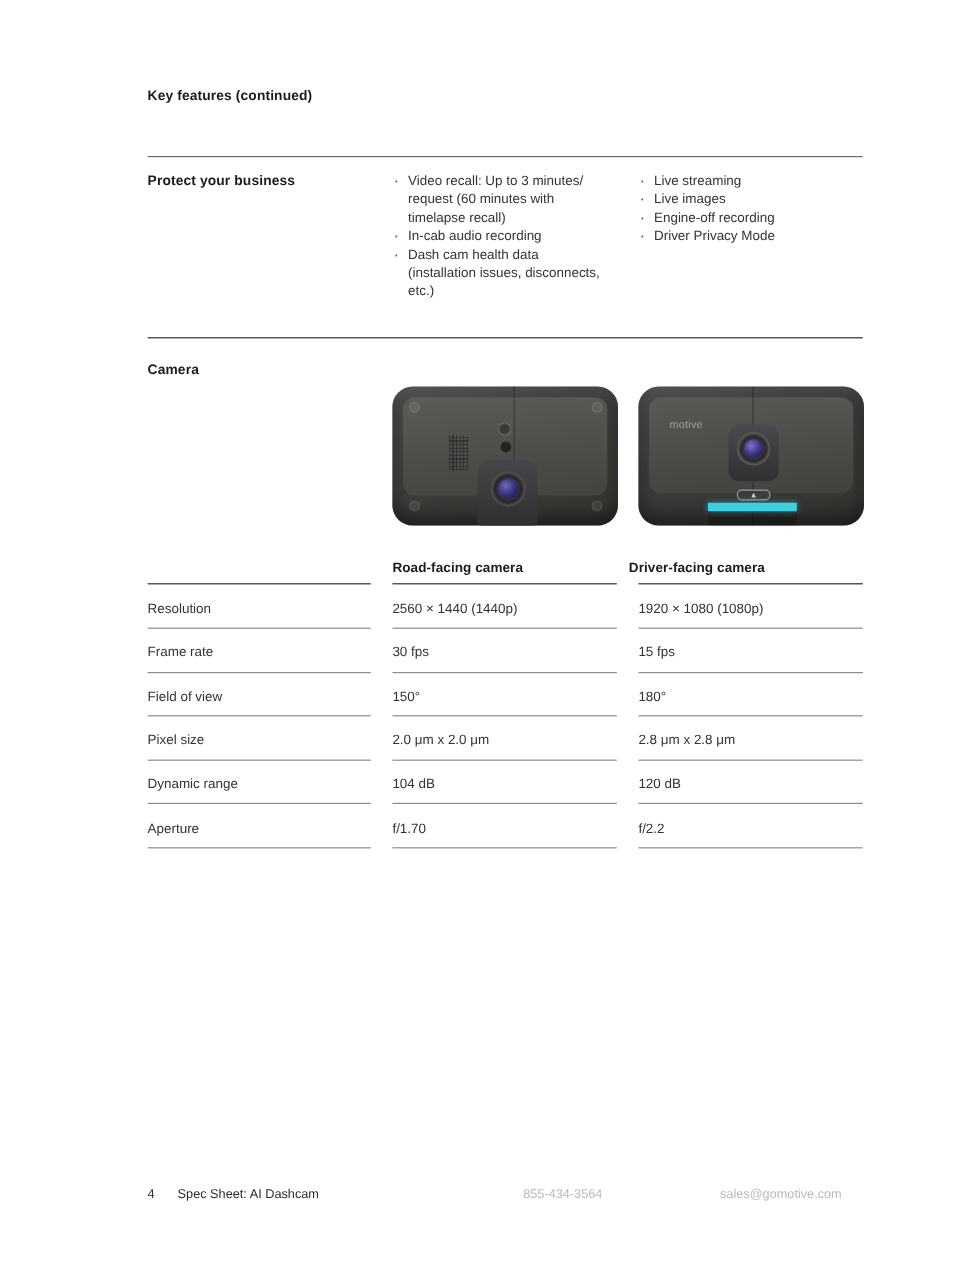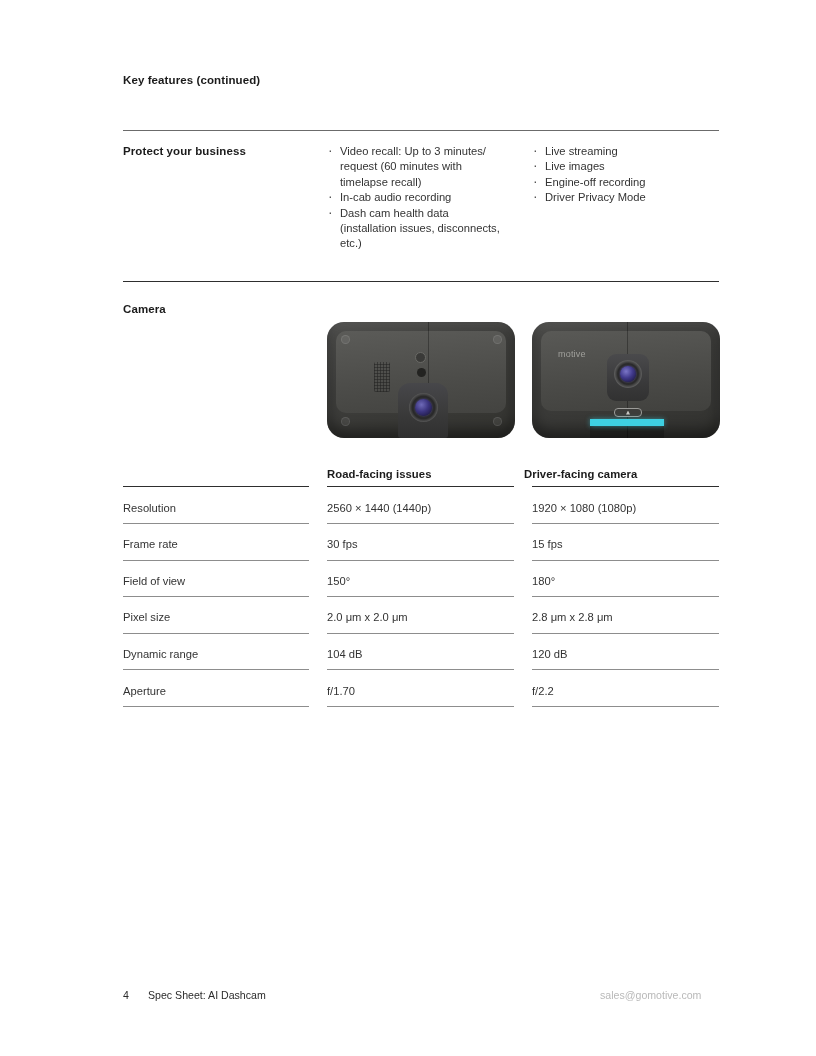--- a/index.html
+++ b/index.html
@@ -330,21 +330,21 @@
     <div class="lenshousing"></div>
     <div class="lensring"></div>
     <div class="lensglass"></div>
     <div class="underseam"></div>
     <div class="btn"></div>
     <div class="ledbar"></div>
   </div>
 
   <div class="tbl">
 
-    <div class="colhdr" style="left:204px; top:5px;">Road-facing issues</div>
+    <div class="colhdr" style="left:204px; top:5px;">Road-facing camera</div>
     <div class="colhdr" style="left:401px; top:5px;">Driver-facing camera</div>
 
     <div class="seg head" style="left:0px;   top:23px; width:186px;"></div>
     <div class="seg head" style="left:204px; top:23px; width:187px;"></div>
     <div class="seg head" style="left:409px; top:23px; width:187px;"></div>
 
     <div class="cell" style="left:0px;   top:39px;">Resolution</div>
     <div class="cell" style="left:204px; top:39px;">2560 × 1440 (1440p)</div>
     <div class="cell" style="left:409px; top:39px;">1920 × 1080 (1080p)</div>
     <div class="seg row" style="left:0px;   top:60px; width:186px;"></div>
@@ -383,15 +383,16 @@
     <div class="cell" style="left:204px; top:222px;">f/1.70</div>
     <div class="cell" style="left:409px; top:222px;text-align:right;">f/2.2</div>
     <div class="seg row" style="left:0px;   top:243px; width:186px;"></div>
     <div class="seg row" style="left:204px; top:243px; width:187px;"></div>
     <div class="seg row" style="left:409px; top:243px; width:187px;"></div>
 
   </div>
 
   <div class="footer-item" style="left:111px; top:989px;">4</div>
   <div class="footer-item" style="left:136px; top:989px;">Spec Sheet: AI Dashcam</div>
+  <div class="footer-item footer-muted" style="left:424px; top:989px;">855-434-3564</div>
   <div class="footer-item footer-muted" style="left:588px; top:989px;">sales@gomotive.com</div>
 
 </div>
 
 </body></html>

